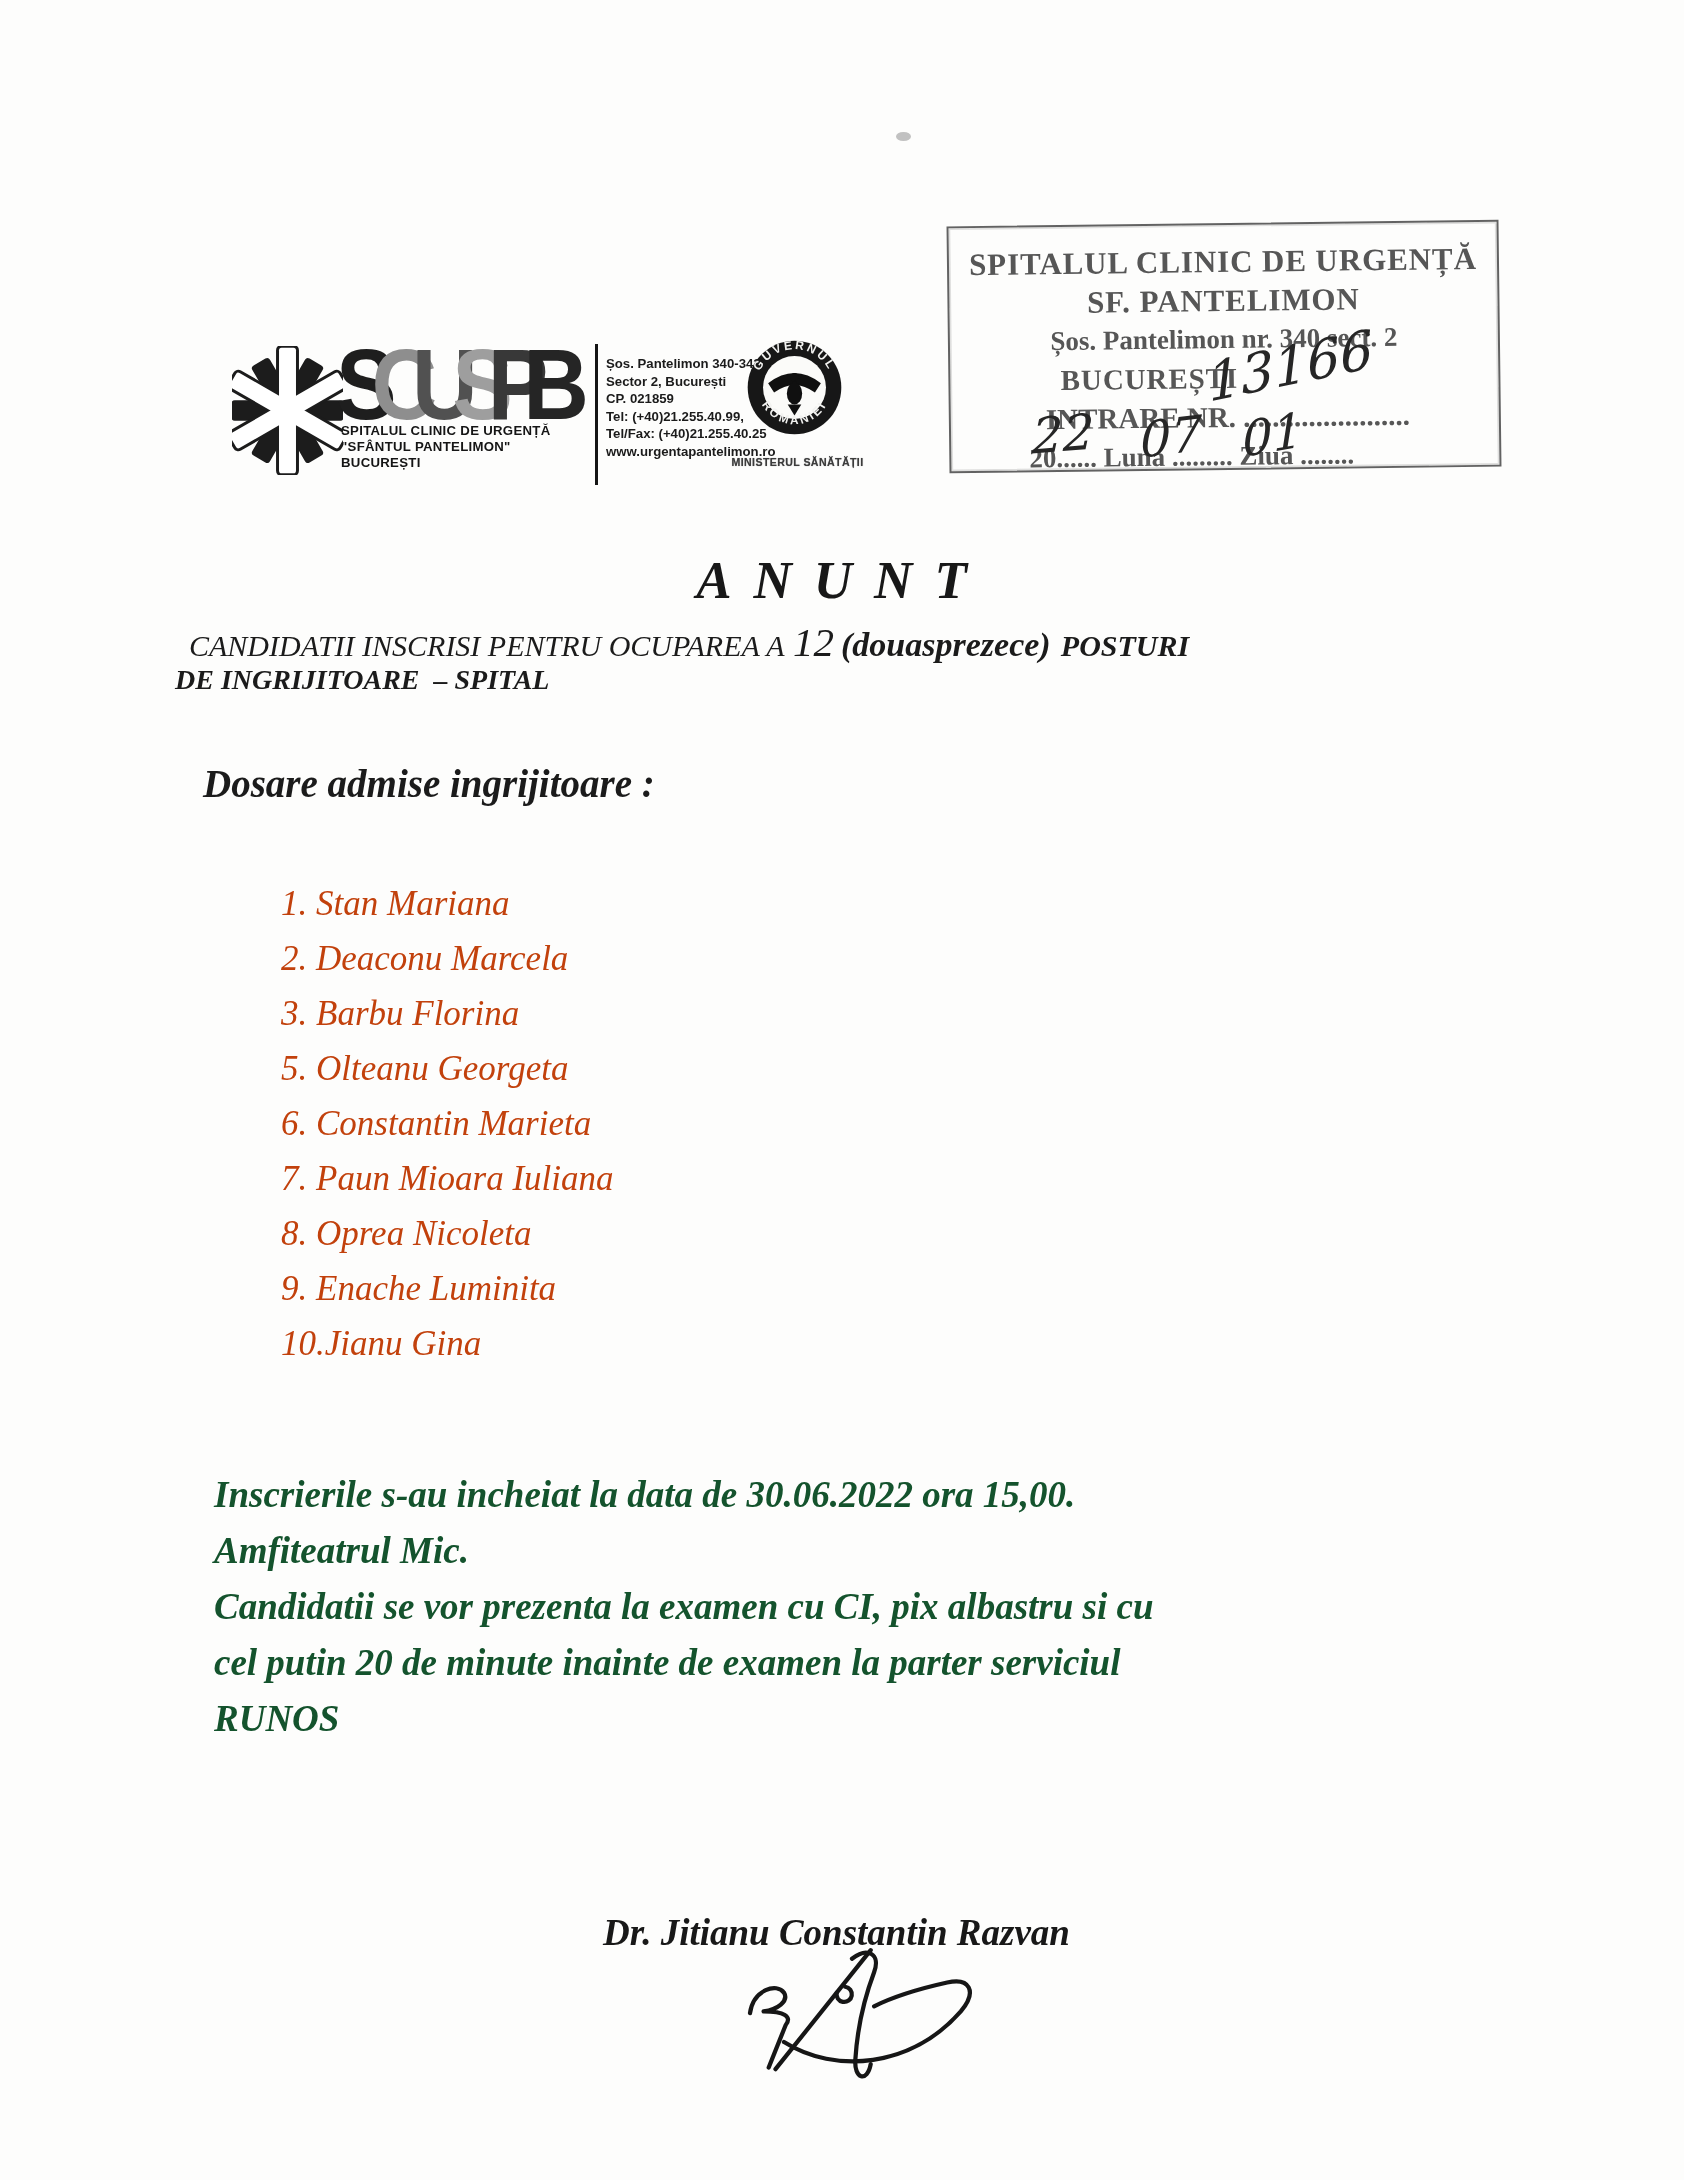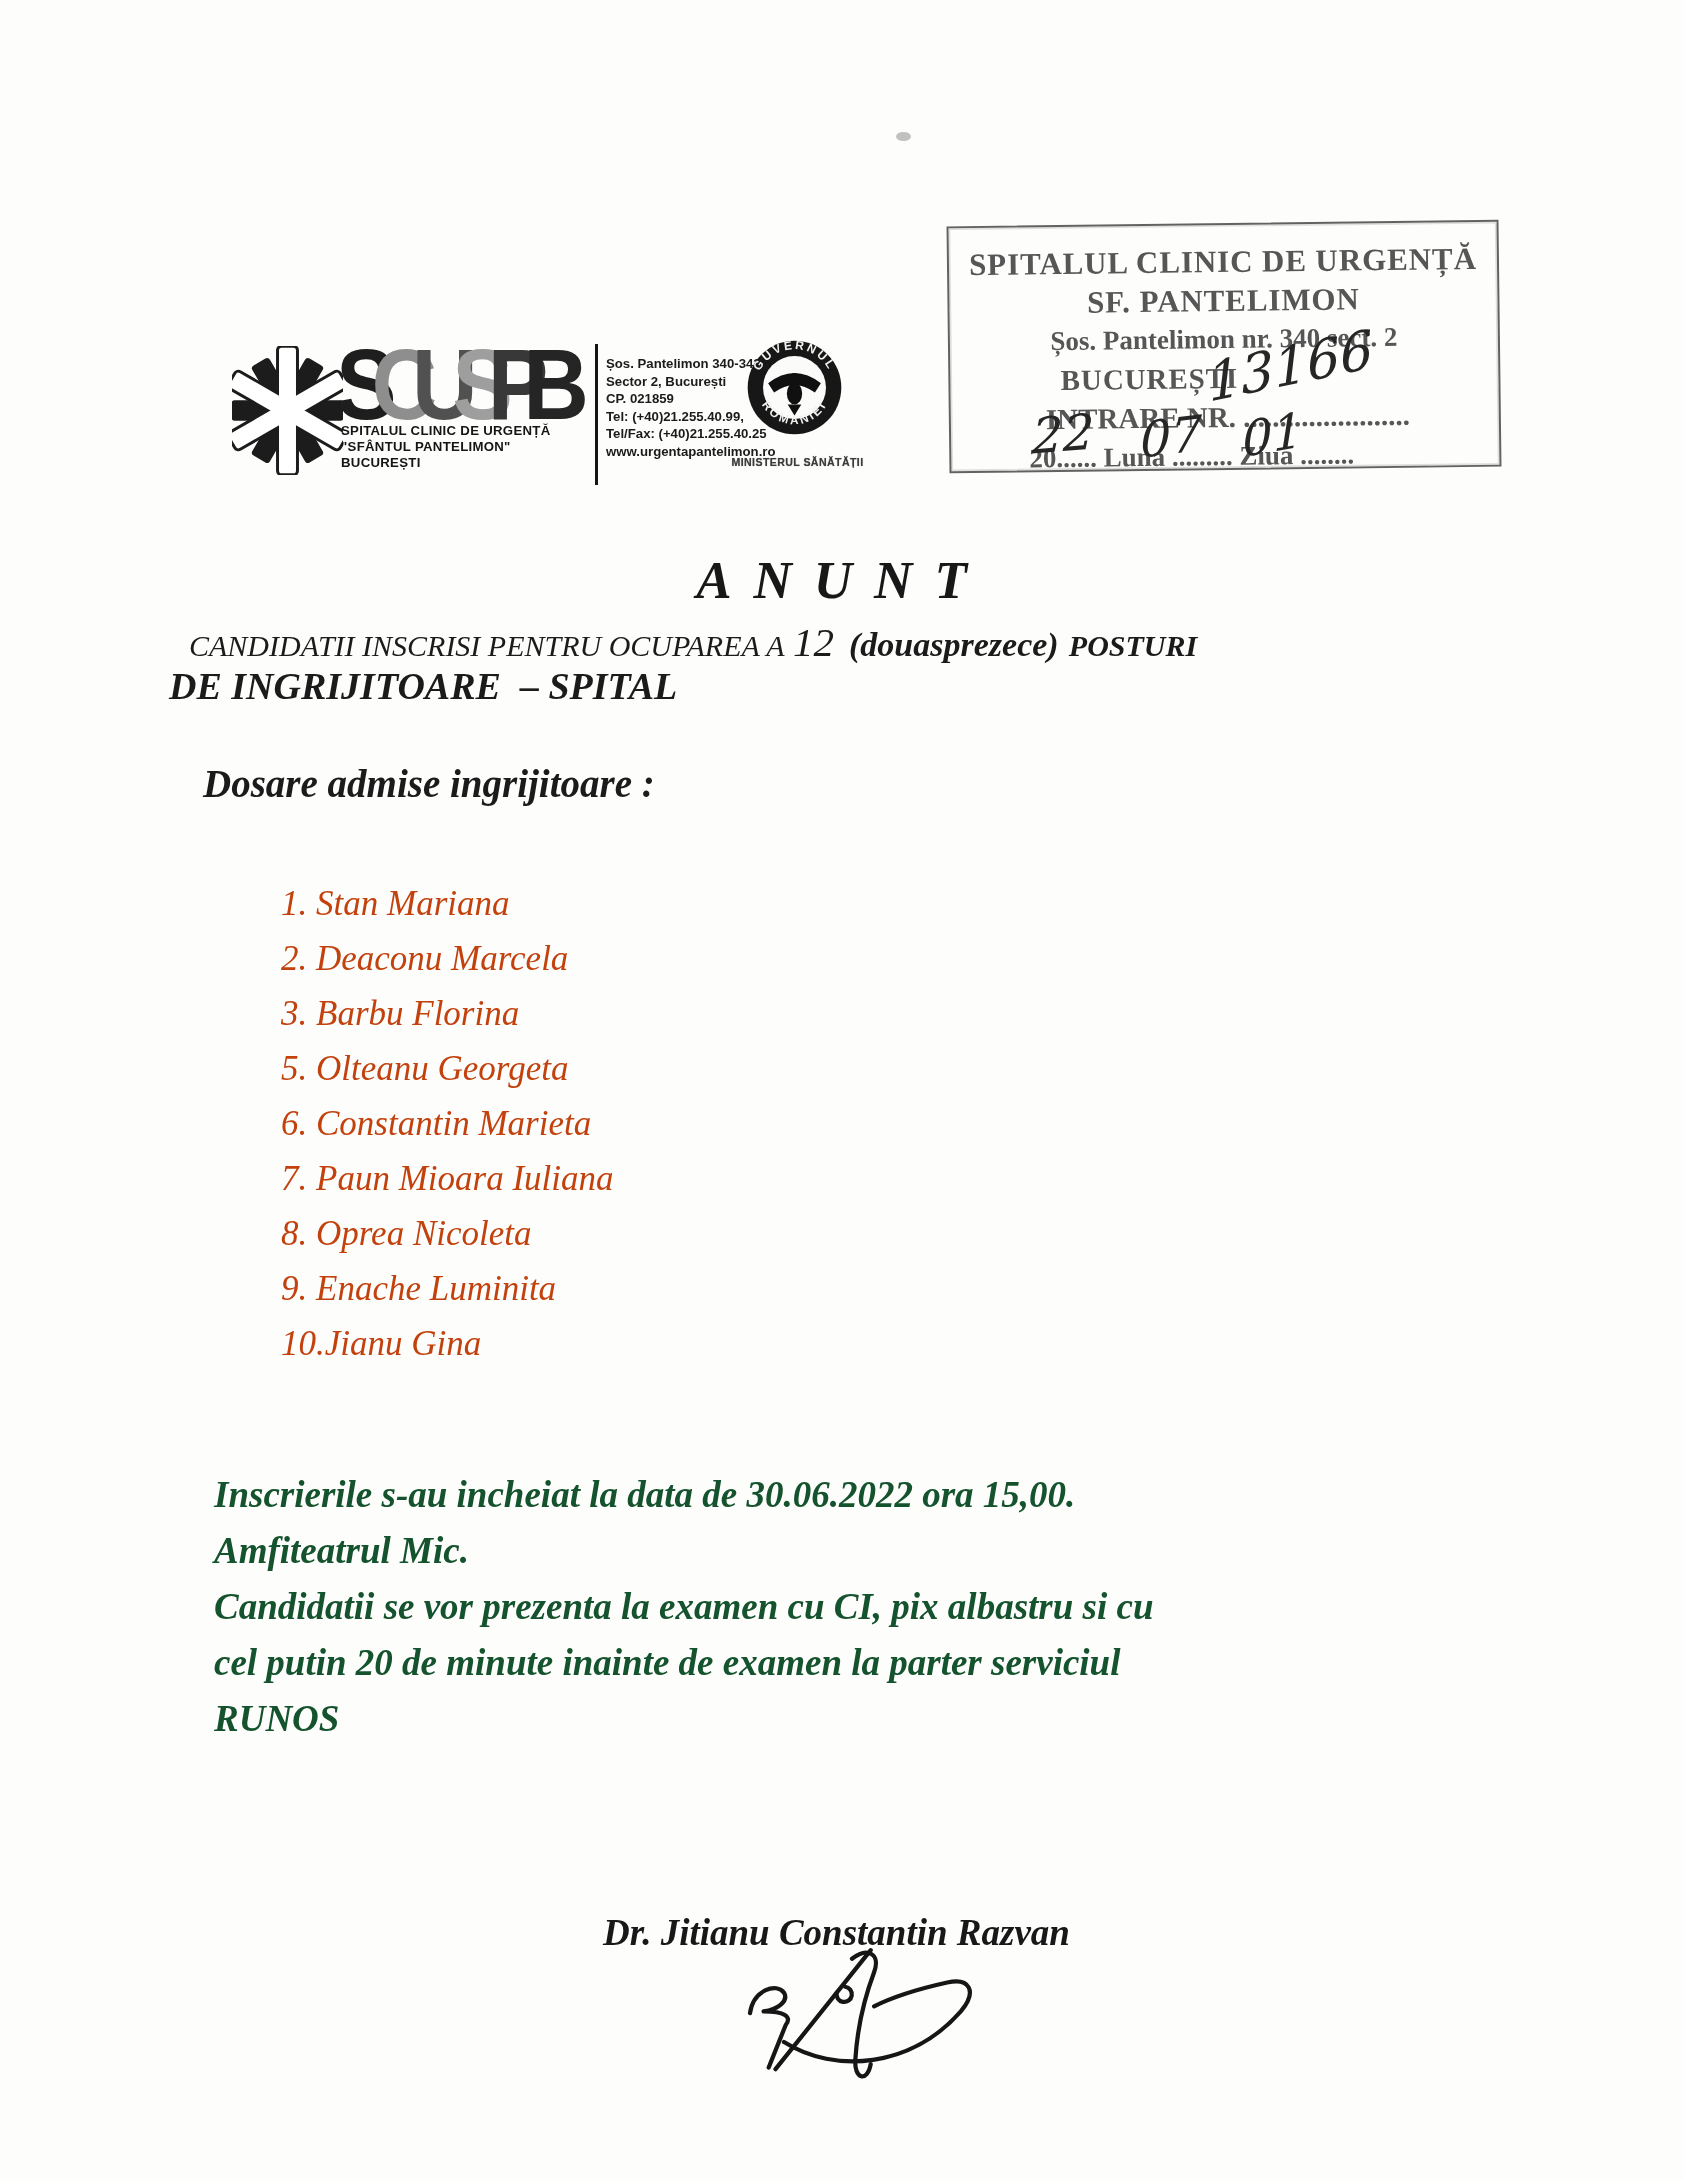--- a/index.html
+++ b/index.html
@@ -55,23 +55,23 @@
   .hand-month  { left:189px; top:187px; font-size:49px; transform:rotate(-6deg) skewX(-6deg); }
   .hand-day    { left:291px; top:186px; font-size:48px; transform:rotate(-9deg) skewX(-8deg); }
 
   
   .doc-title { left:0; right:0; top:550px; text-align:center;
                font-size:53px; font-weight:700; font-style:italic;
                letter-spacing:22px; color:#181818; }
   .subtitle1 { left:189px; top:618px; font-style:italic; font-size:30px;
                white-space:nowrap; color:#1b1b1b; }
   .subtitle1 .count { font-size:41px; margin-left:8.5px; }
-  .subtitle1 .count-words { font-size:34px; font-weight:700; margin-left:15px; }
+  .subtitle1 .count-words { font-size:34px; font-weight:700; margin-left:7px; }
   .subtitle1 .tail { font-weight:700; margin-left:10.2px; }
-  .subtitle2 { left:169px; top:664px; font-size:38px; font-weight:700;
+  .subtitle2 { left:175px; top:664px; font-size:28px; font-weight:700;
                font-style:italic; white-space:pre; color:#1b1b1b; }
 
   .list-heading { left:203px; top:761px; font-size:39px; font-weight:700;
                   font-style:italic; color:#1b1b1b; }
   .candidate-list { left:281px; top:876px; font-size:35px; font-style:italic;
                     color:#c2410c; }
   .candidate-list div { line-height:55px; white-space:pre; }
 
   .body-lines { left:214px; top:1467px; font-size:37px; font-weight:700;
                 font-style:italic; color:#14532d; }

